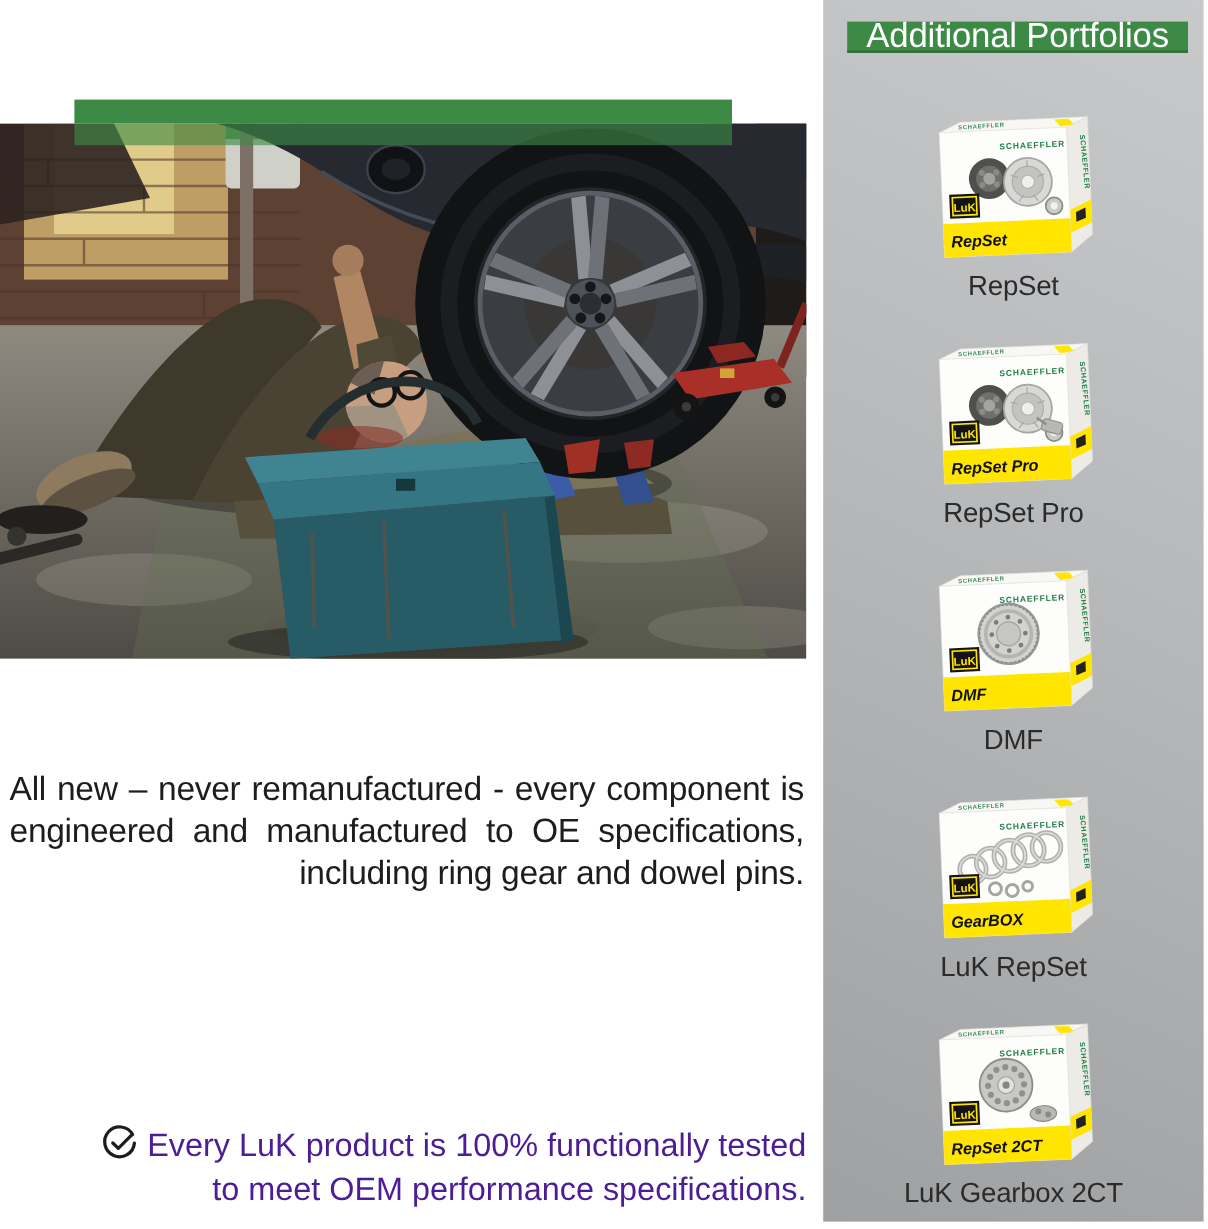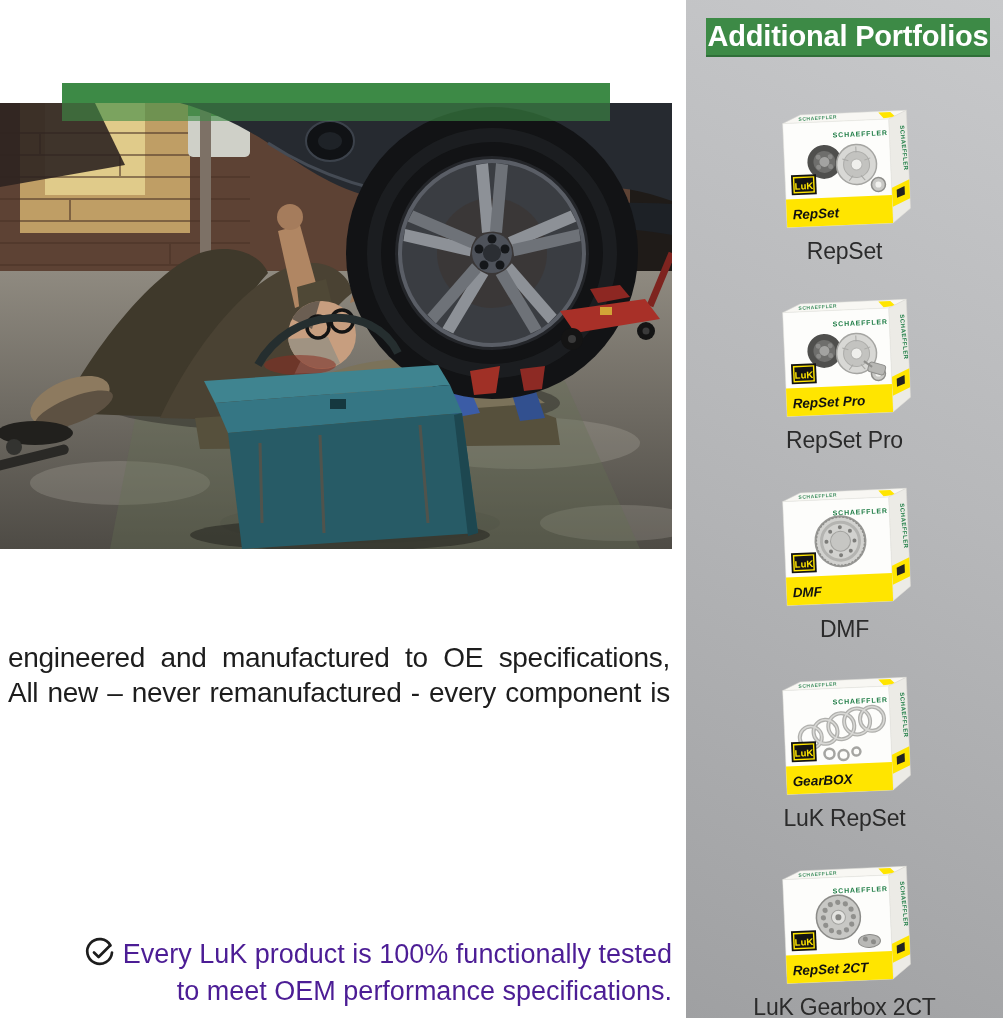--- a/index.html
+++ b/index.html
@@ -23,26 +23,25 @@
   
   .footnote { position:absolute; left:0; top:936px; width:672px; text-align:right; font-size:27px; line-height:37px; color:#4c1d95; }
   .check-icon { vertical-align:-5px; margin-right:8px; }
 
   
   .panel {
     position:absolute; left:686px; top:0; width:317px; height:1018px;
     background:linear-gradient(205deg, #c8c9cb 0%, #b7b8ba 45%, #9fa0a2 100%);
   }
   .panel-header {
-    margin:18px 0 0 20px; width:284px; height:39px; background:#3d8a46;
+    margin:18px 0 0 20px; width:284px; height:26px; background:#3d8a46;
     display:flex; align-items:center; justify-content:center;
     color:#ffffff; font-size:29px; letter-spacing:-0.2px;
     border-bottom:2px solid #2f6e38;
     box-sizing:border-box;
-    font-weight:bold;
   }
   #portfolio-list { padding-top:38px; }
   .portfolio-item { height:189px; }
   .box-wrap { width:160px; margin:0 auto; }
   .box-wrap svg { display:block; }
   .caption { text-align:center; font-size:23px; line-height:28px; color:#2b2b2b; margin-top:-4px; letter-spacing:-0.2px; }
 </style>
 </head>
 <body>
 
@@ -198,22 +197,23 @@
       <g transform="rotate(-14 30 356)">
           <rect x="-8" y="350" width="78" height="10" rx="5" fill="#2a2926"></rect>
         </g>
       <circle cx="14" cy="344" r="8" fill="#333330"></circle>
 
       <rect x="62" y="0" width="548" height="18" fill="#3d8a46" opacity="0.62"></rect>
     </svg>
   </div>
 
   <div class="headline">
+    <div class="hl-just">All new – never remanufactured - every component is</div>
     <div class="hl-just">engineered and manufactured to OE specifications,</div>
-    <div class="hl-just">All new – never remanufactured - every component is</div>
+    <div class="hl-right">including ring gear and dowel pins.</div>
   </div>
 
   <div class="footnote">
     <div>
       <svg class="check-icon" width="31" height="31" viewBox="0 0 31 31">
         <path d="M26.5 8.5 A12.4 12.4 0 1 0 28 15.5" fill="none" stroke="#1d1d1d" stroke-width="2.7" stroke-linecap="round"></path>
         <path d="M10 15.5 L14.6 20 L25.6 9" fill="none" stroke="#1d1d1d" stroke-width="2.7" stroke-linecap="round" stroke-linejoin="round"></path>
       </svg><span>Every LuK product is 100% functionally tested</span>
     </div>
     <div>

